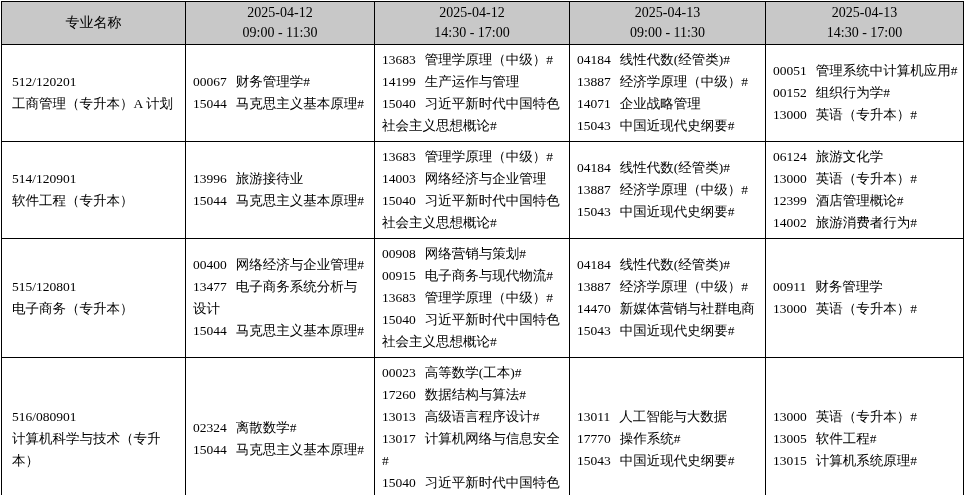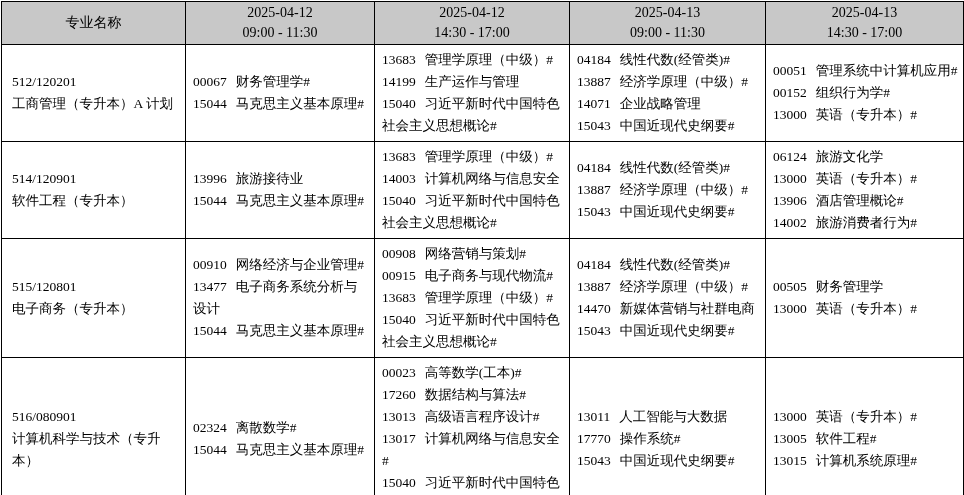--- a/index.html
+++ b/index.html
@@ -110,59 +110,59 @@
         <td class="major-cell">
           <div class="major-id">514/120901</div>
           <div class="major-name">软件工程（专升本）</div>
         </td>
         <td class="session-cell">
           <div class="course"><span class="code">13996</span><span class="cname">旅游接待业</span></div>
           <div class="course"><span class="code">15044</span><span class="cname">马克思主义基本原理#</span></div>
         </td>
         <td class="session-cell">
           <div class="course"><span class="code">13683</span><span class="cname">管理学原理（中级）#</span></div>
-          <div class="course"><span class="code">14003</span><span class="cname">计算机网络与信息安全</span></div>
+          <div class="course"><span class="code">14003</span><span class="cname">网络经济与企业管理</span></div>
           <div class="course"><span class="code">15040</span><span class="cname">习近平新时代中国特色社会主义思想概论#</span></div>
         </td>
         <td class="session-cell">
           <div class="course"><span class="code">04184</span><span class="cname">线性代数(经管类)#</span></div>
           <div class="course"><span class="code">13887</span><span class="cname">经济学原理（中级）#</span></div>
           <div class="course"><span class="code">15043</span><span class="cname">中国近现代史纲要#</span></div>
         </td>
         <td class="session-cell">
           <div class="course"><span class="code">06124</span><span class="cname">旅游文化学</span></div>
           <div class="course"><span class="code">13000</span><span class="cname">英语（专升本）#</span></div>
-          <div class="course"><span class="code">13906</span><span class="cname">酒店管理概论#</span></div>
+          <div class="course"><span class="code">12399</span><span class="cname">酒店管理概论#</span></div>
           <div class="course"><span class="code">14002</span><span class="cname">旅游消费者行为#</span></div>
         </td>
       </tr>
       <tr>
         <td class="major-cell">
           <div class="major-id">515/120801</div>
           <div class="major-name">电子商务（专升本）</div>
         </td>
         <td class="session-cell">
-          <div class="course"><span class="code">00910</span><span class="cname">网络经济与企业管理#</span></div>
+          <div class="course"><span class="code">00400</span><span class="cname">网络经济与企业管理#</span></div>
           <div class="course"><span class="code">13477</span><span class="cname">电子商务系统分析与设计</span></div>
           <div class="course"><span class="code">15044</span><span class="cname">马克思主义基本原理#</span></div>
         </td>
         <td class="session-cell">
           <div class="course"><span class="code">00908</span><span class="cname">网络营销与策划#</span></div>
           <div class="course"><span class="code">00915</span><span class="cname">电子商务与现代物流#</span></div>
           <div class="course"><span class="code">13683</span><span class="cname">管理学原理（中级）#</span></div>
           <div class="course"><span class="code">15040</span><span class="cname">习近平新时代中国特色社会主义思想概论#</span></div>
         </td>
         <td class="session-cell">
           <div class="course"><span class="code">04184</span><span class="cname">线性代数(经管类)#</span></div>
           <div class="course"><span class="code">13887</span><span class="cname">经济学原理（中级）#</span></div>
           <div class="course"><span class="code">14470</span><span class="cname">新媒体营销与社群电商</span></div>
           <div class="course"><span class="code">15043</span><span class="cname">中国近现代史纲要#</span></div>
         </td>
         <td class="session-cell">
-          <div class="course"><span class="code">00505</span><span class="cname">财务管理学</span></div>
+          <div class="course"><span class="code">00911</span><span class="cname">财务管理学</span></div>
           <div class="course"><span class="code">13000</span><span class="cname">英语（专升本）#</span></div>
         </td>
       </tr>
       <tr>
         <td class="major-cell">
           <div class="major-id">516/080901</div>
           <div class="major-name">计算机科学与技术（专升本）</div>
         </td>
         <td class="session-cell">
           <div class="course"><span class="code">02324</span><span class="cname">离散数学#</span></div>

